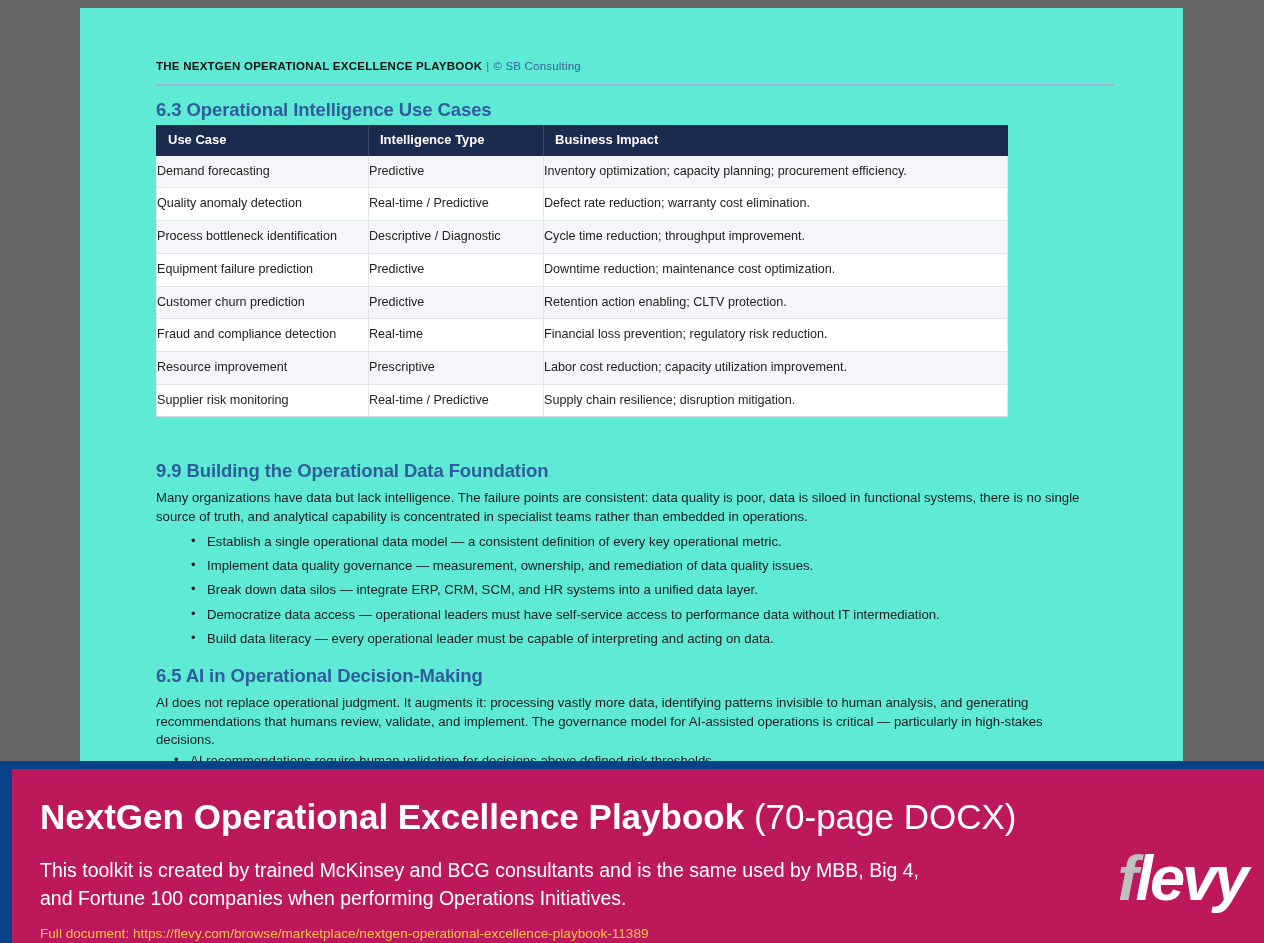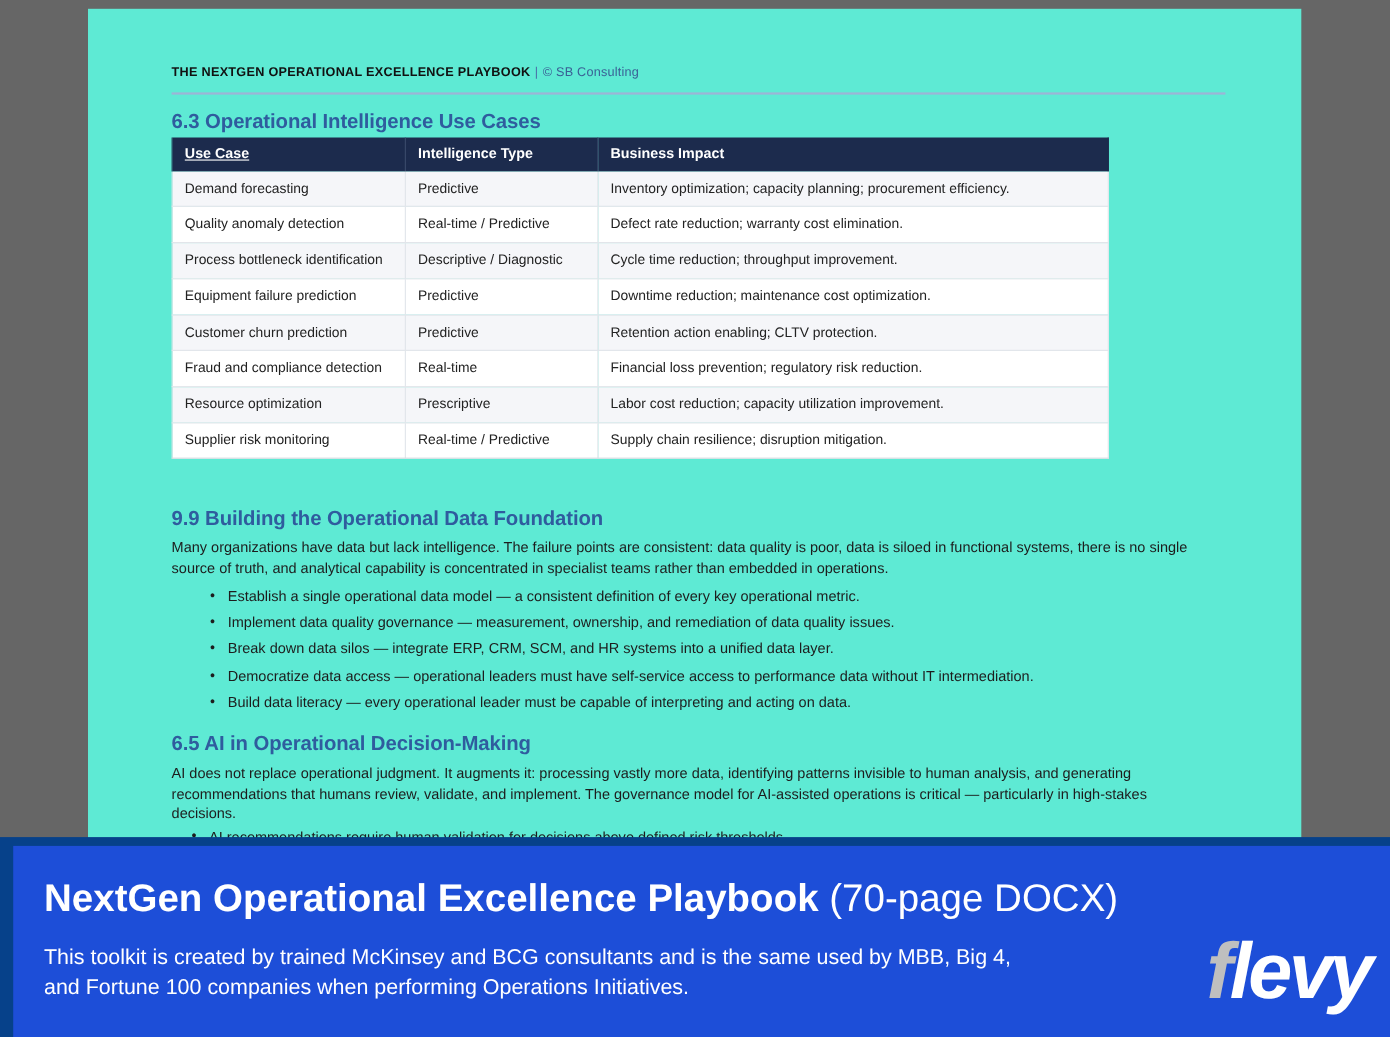--- a/index.html
+++ b/index.html
@@ -73,33 +73,33 @@
     color: #ffffff;
     font-weight: bold;
     font-size: 13px;
     text-align: left;
     padding: 7px 11px 8px 11px;
     border-right: 1px solid #3a4a6b;
     line-height: 1.2;
   }
   #usecase-table th:last-child { border-right: none; }
   #usecase-table td {
-    padding: 7px 11px 8px 11px;
+    padding: 7px 11px 8px 0;
     vertical-align: top;
     line-height: 1.33;
     border-bottom: 1px solid #e2e5ea;
     border-right: 1px solid #e2e5ea;
   }
   #usecase-table td:last-child { border-right: none; }
   #usecase-table tbody tr:nth-child(odd) td { background: #f5f6f9; }
   #usecase-table tbody tr:nth-child(even) td { background: #ffffff; }
   #usecase-table tbody tr:last-child td { border-bottom: 1px solid #d7dae0; }
   #usecase-table td:first-child,
   #usecase-table th:first-child { border-left: 1px solid #e2e5ea; }
-  #usecase-table th:first-child { border-left: 1px solid #1c2b4d; text-decoration: underline; }
+  #usecase-table th:first-child { border-left: 1px solid #1c2b4d; }
   #usecase-table td:last-child,
   #usecase-table th:last-child { border-right: 1px solid #e2e5ea; }
   #usecase-table th:last-child { border-right: 1px solid #1c2b4d; }
   .col-usecase { width: 212px; }
   .col-type { width: 175px; }
   .col-impact { width: 464px; }
 
   
   .body-para {
     position: absolute;
@@ -139,21 +139,21 @@
   #promo-banner {
     position: absolute;
     left: 0; top: 761px;
     width: 1264px; height: 182px;
     background: #06418a;
   }
   #promo-inner {
     position: absolute;
     left: 12px; top: 8px;
     width: 1252px; height: 174px;
-    background: #1d4ed8;
+    background: #be185d;
     overflow: hidden;
   }
   #promo-title {
     position: absolute;
     left: 28px; top: 28px;
     color: #ffffff;
     font-size: 35px;
     white-space: nowrap;
   }
   #promo-title .promo-title-main { font-weight: bold; }
@@ -169,21 +169,21 @@
   #promo-link {
     position: absolute;
     left: 28px; top: 157px;
     color: #f5c342;
     font-size: 13.6px;
     white-space: nowrap;
   }
   #flevy-logo {
     position: absolute;
     right: 18px; top: 78px;
-    font-size: 72px;
+    font-size: 63px;
     font-weight: bold;
     font-style: italic;
     letter-spacing: -3px;
     line-height: 1;
     color: #ffffff;
     white-space: nowrap;
   }
   #flevy-logo .logo-f { color: #bfbfbf; }
 </style>
 </head>
@@ -238,21 +238,21 @@
         <td>Customer churn prediction</td>
         <td>Predictive</td>
         <td>Retention action enabling; CLTV protection.</td>
       </tr>
       <tr>
         <td>Fraud and compliance detection</td>
         <td>Real-time</td>
         <td>Financial loss prevention; regulatory risk reduction.</td>
       </tr>
       <tr>
-        <td>Resource optimization</td>
+        <td>Resource improvement</td>
         <td>Prescriptive</td>
         <td>Labor cost reduction; capacity utilization improvement.</td>
       </tr>
       <tr>
         <td>Supplier risk monitoring</td>
         <td>Real-time / Predictive</td>
         <td>Supply chain resilience; disruption mitigation.</td>
       </tr>
     </tbody>
   </table>
@@ -278,19 +278,20 @@
 <div id="promo-banner">
   <div id="promo-inner">
 
     <div id="promo-title">
       <span class="promo-title-main">NextGen Operational Excellence Playbook</span>
       <span class="promo-title-sub">(70-page DOCX)</span>
     </div>
 
     <div id="promo-sub">This toolkit is created by trained McKinsey and BCG consultants and is the same used by MBB, Big 4, and Fortune 100 companies when performing Operations Initiatives.</div>
 
+    <div id="promo-link">Full document: https://flevy.com/browse/marketplace/nextgen-operational-excellence-playbook-11389</div>
 
     <div id="flevy-logo">
       <span class="logo-f">f</span><span class="logo-rest">levy</span>
     </div>
 
   </div>
 </div>
 
 </body></html>

